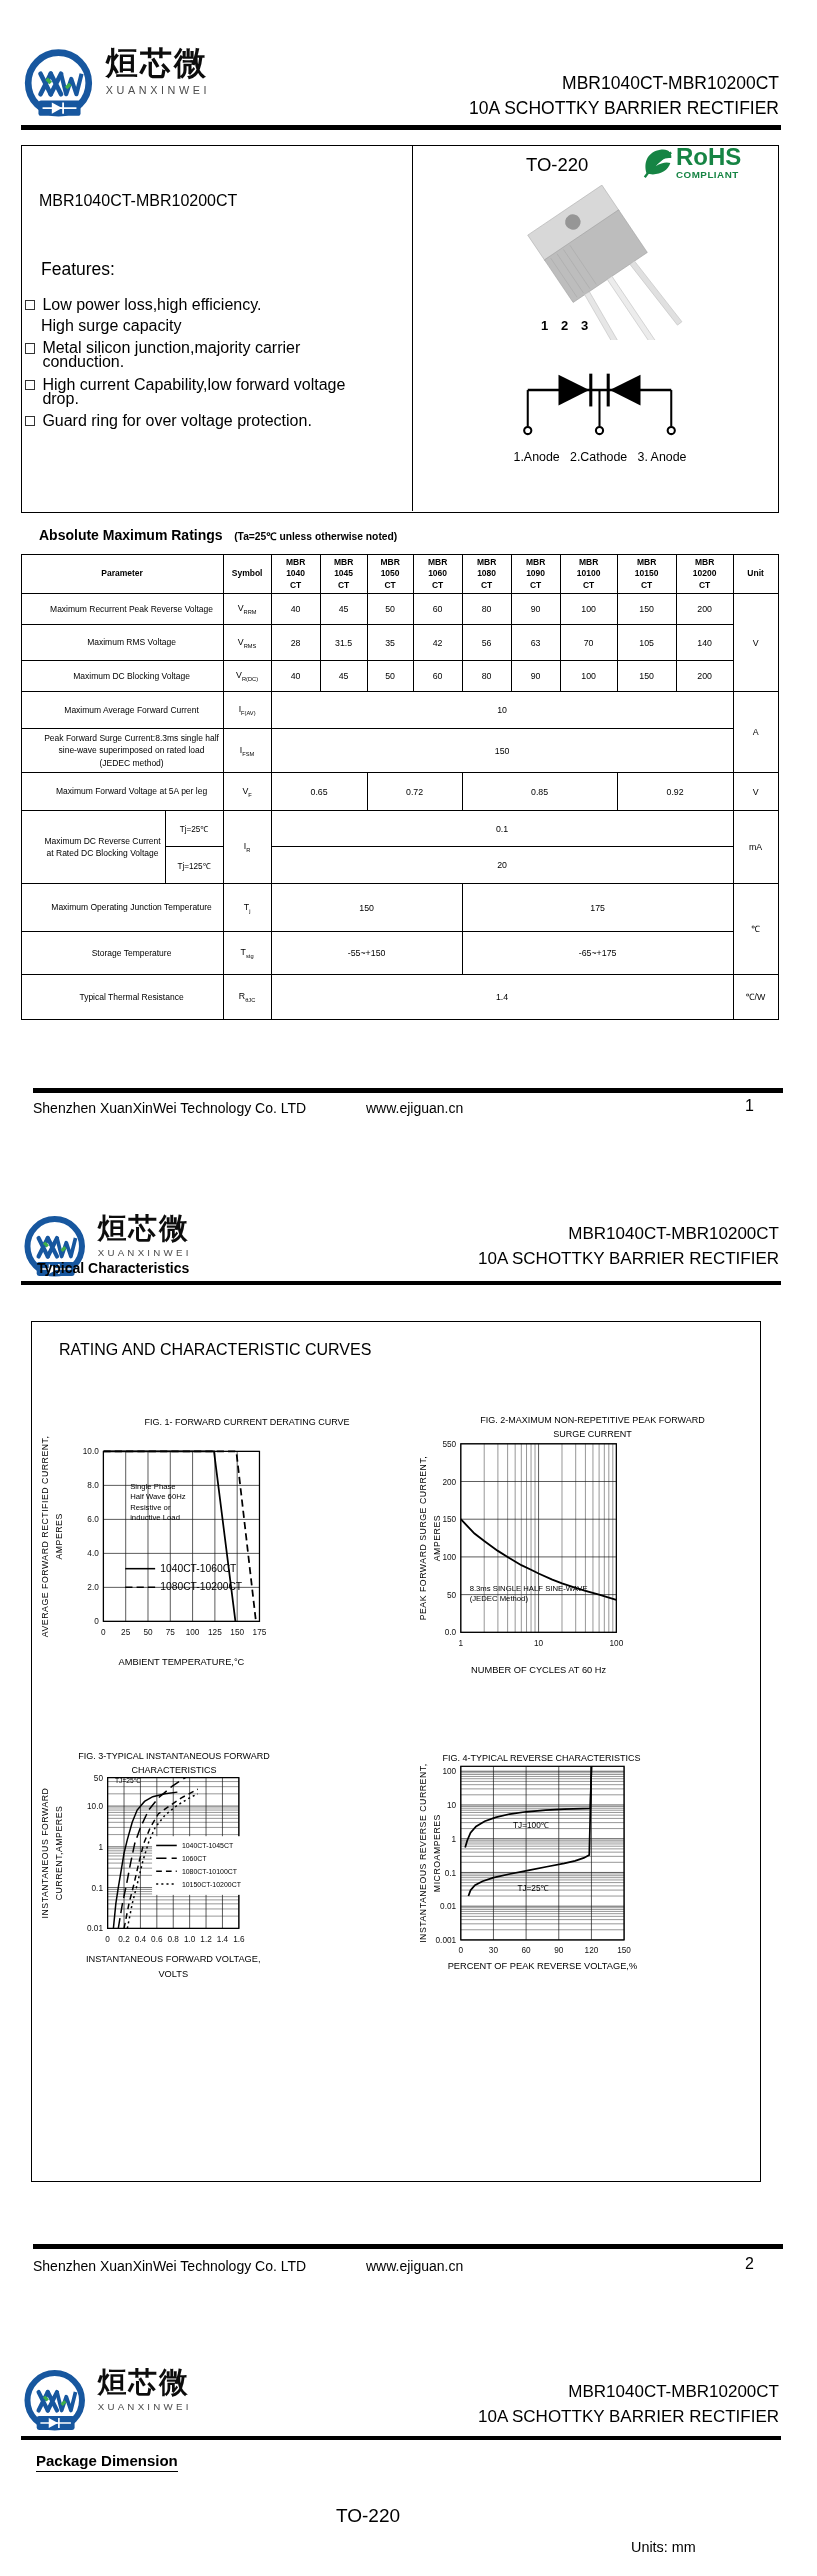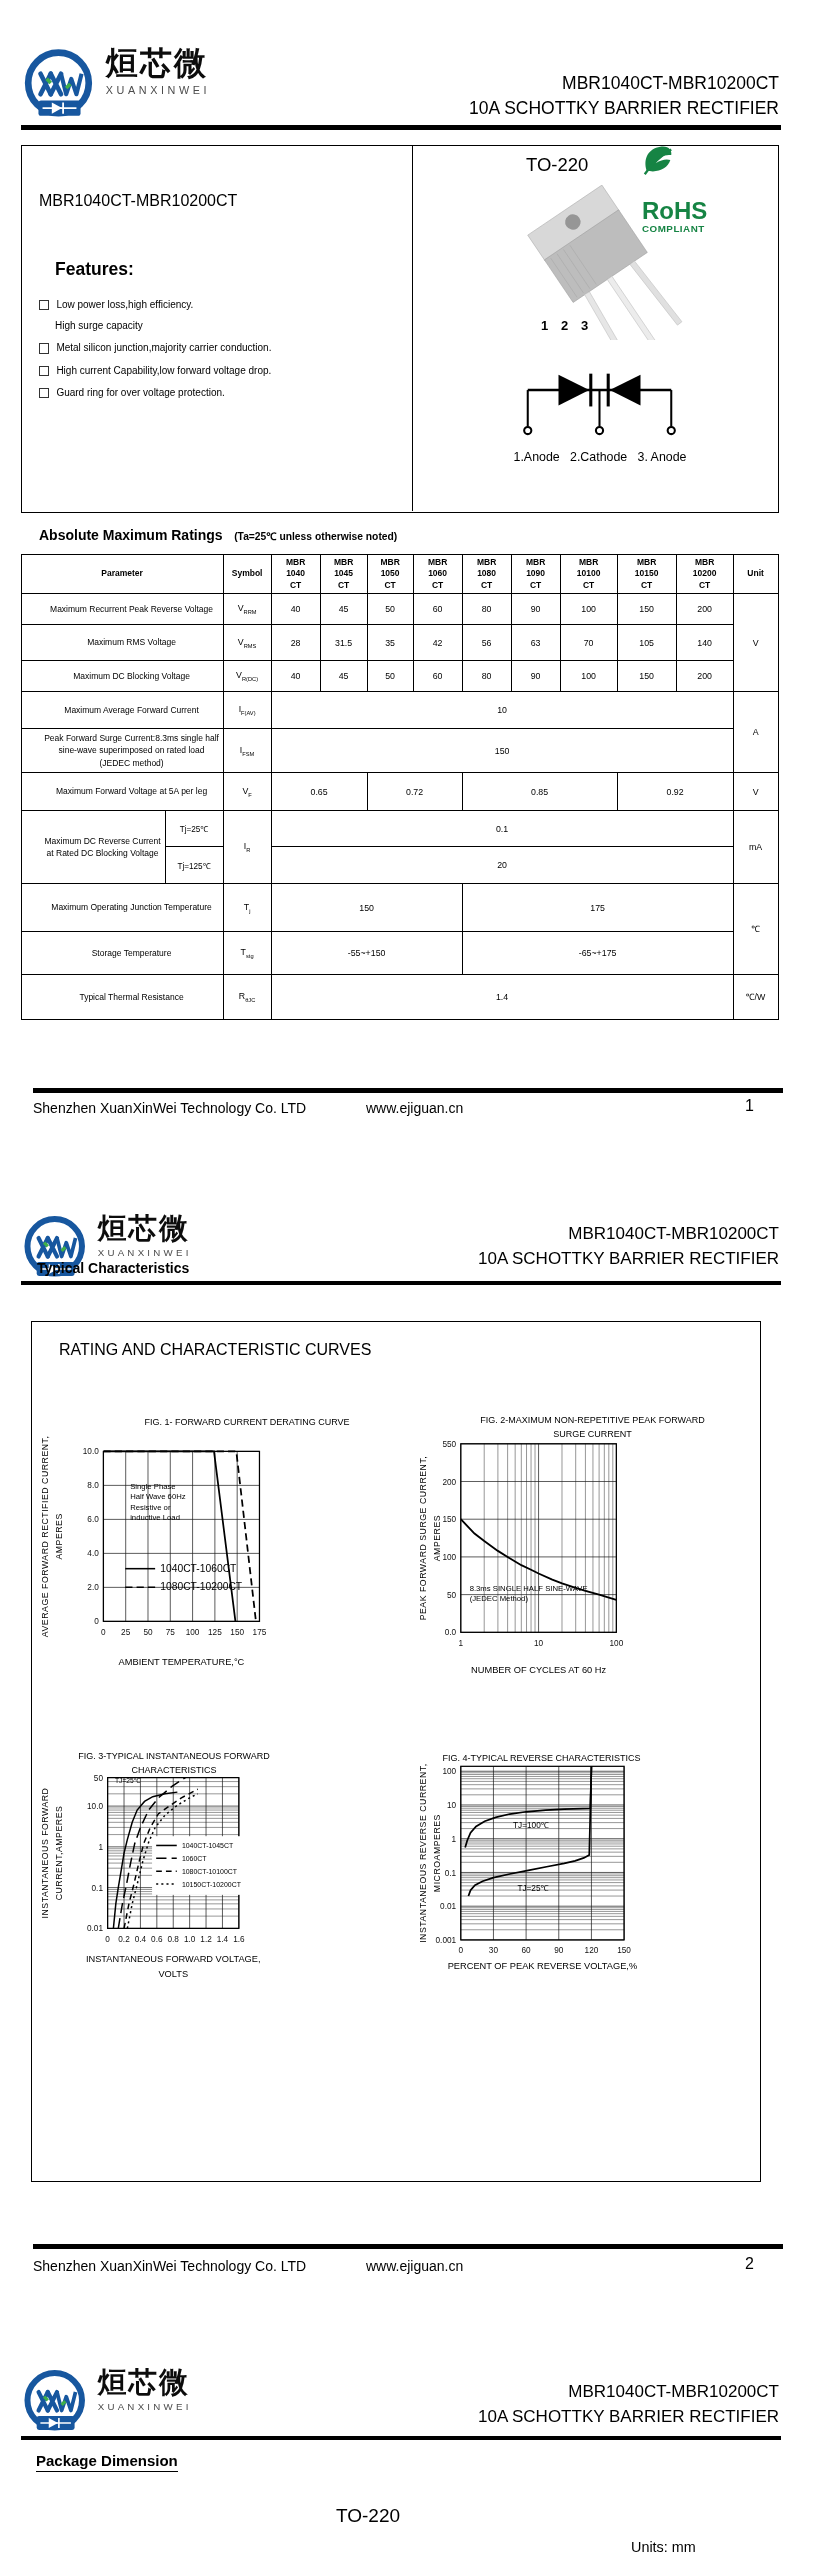--- a/index.html
+++ b/index.html
@@ -11,28 +11,28 @@
   .logo-mark{width:77px;height:77px;}
   .logo-cn{font-size:32px;font-weight:800;line-height:1.05;color:#0c0c0c;letter-spacing:2.1px;}
   .logo-en{font-size:10.8px;letter-spacing:3.6px;color:#4c4c4c;margin-top:3.1px;}
   .hdr-title{position:absolute;right:39px;text-align:right;font-size:17.5px;line-height:1.45;color:#000;}
   .hdr-title.small{font-size:17px;}
   .rule{position:absolute;left:20.6px;width:760px;height:5.2px;background:#000;}
   
   .fbox{position:absolute;left:20.6px;top:145px;width:756px;height:366px;border:1.3px solid #000;}
   .fdiv{position:absolute;left:412px;top:145px;width:1px;height:366px;background:#000;}
   .part-range{position:absolute;left:39px;top:192px;font-size:16px;}
-  .features-h{position:absolute;left:55px;top:259px;font-size:17.5px;font-weight:700;}
-  .features-list{position:absolute;left:39px;top:298px;width:340px;font-size:10px;}
+  .features-h{position:absolute;left:41px;top:259px;font-size:17.5px;font-weight:400;}
+  .features-list{position:absolute;left:25px;top:298px;width:340px;font-size:16px;}
   .feat{margin-bottom:8.2px;}
   .feat .l1{display:flex;align-items:flex-start;gap:7.2px;line-height:14px;}
   .feat .l2{margin-left:16px;margin-top:7.2px;line-height:14px;}
   .cbx{width:8.2px;height:8.2px;border:0.8px solid #333;flex:0 0 auto;margin-top:2.1px;}
   .to220-label{position:absolute;left:526px;top:154px;font-size:18.5px;}
-  .rohs{position:absolute;left:642px;top:145px;display:flex;gap:22px;align-items:flex-start;flex-direction:column;}
+  .rohs{position:absolute;left:642px;top:145px;display:flex;gap:2px;align-items:flex-end;}
   .rohs-txt{line-height:1;}
   .rohs-1{font-size:24px;font-weight:800;color:#168444;}
   .rohs-2{font-size:9.8px;font-weight:800;color:#168444;letter-spacing:0.5px;margin-top:1px;}
   .pins123{position:absolute;left:541px;top:318px;font-size:13px;font-weight:bold;letter-spacing:4.6px;}
   .pinout{position:absolute;left:479px;top:450px;width:242px;text-align:center;font-size:12.4px;white-space:pre;}
   .ratings-h{position:absolute;left:39px;top:527px;text-align:center;}
   .ratings-h .t1{font-size:14px;font-weight:bold;}
   .ratings-h .t2{font-size:10.3px;font-weight:bold;margin-left:9.3px;}
   
   #abs-table{position:absolute;left:20.6px;top:554px;border-collapse:collapse;table-layout:fixed;width:757px;border:1.5px solid #000;}

